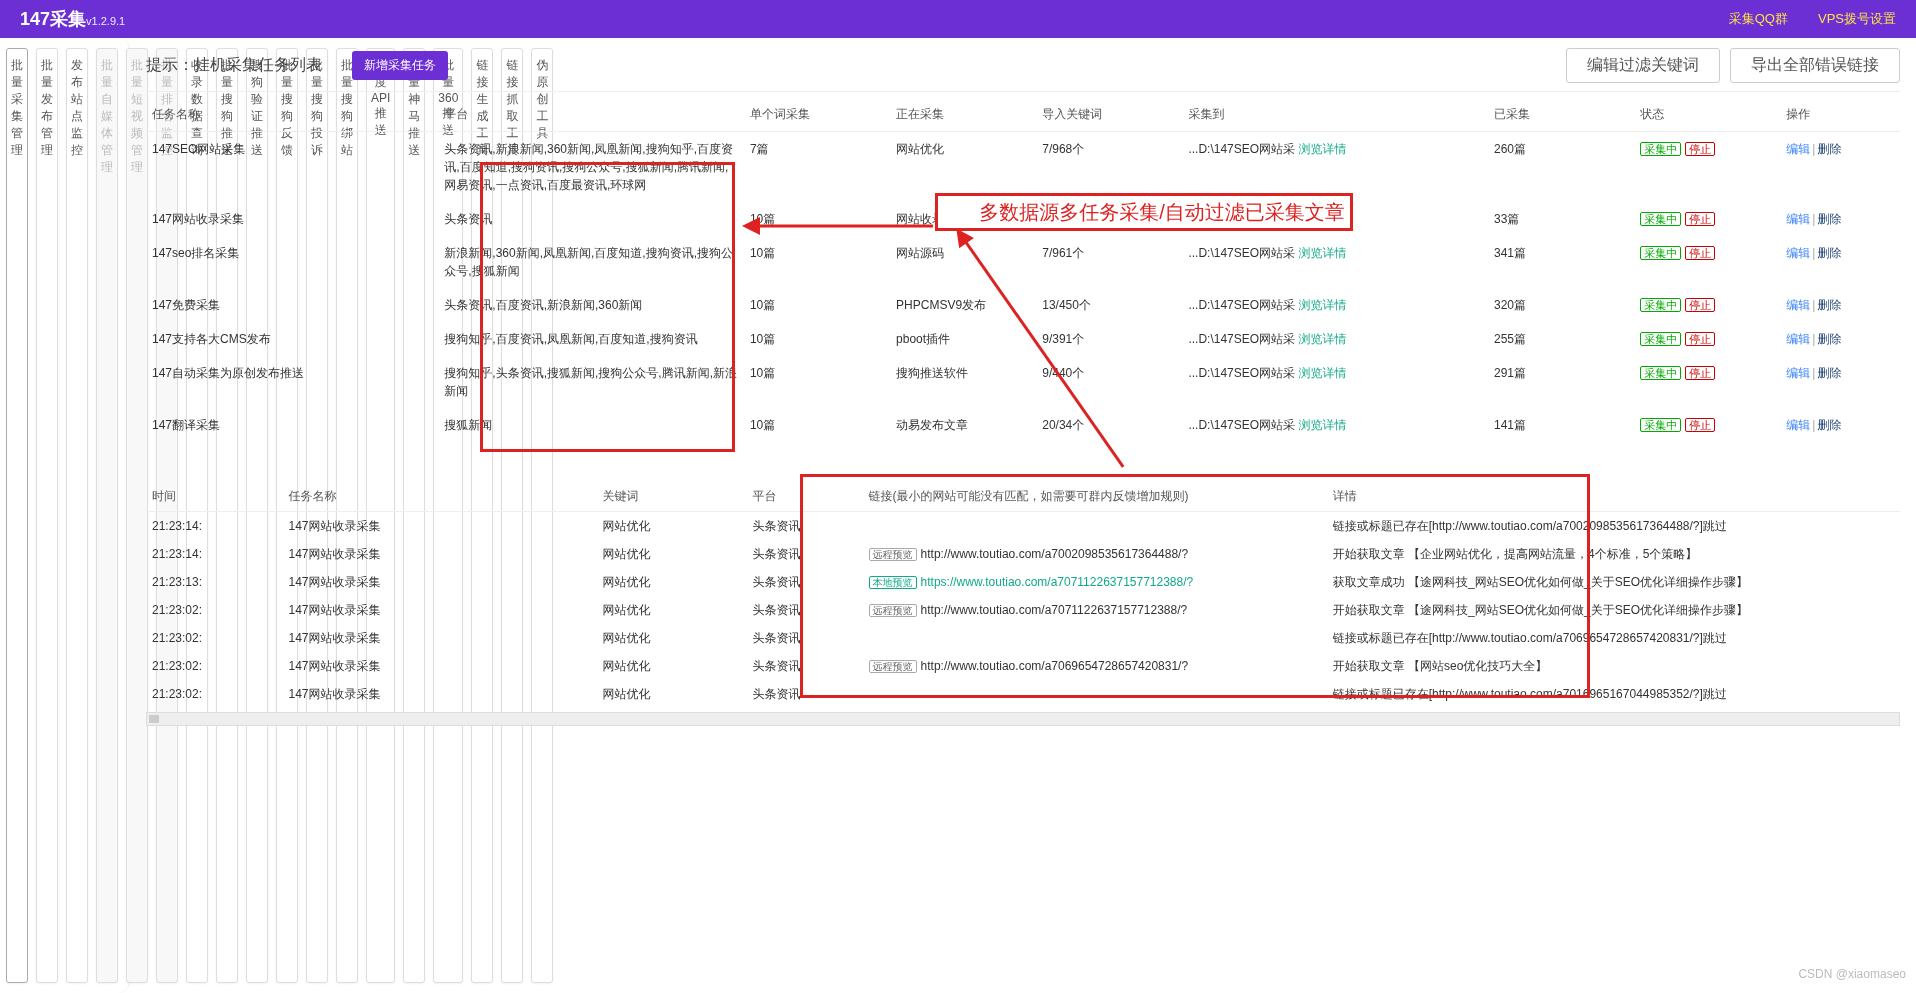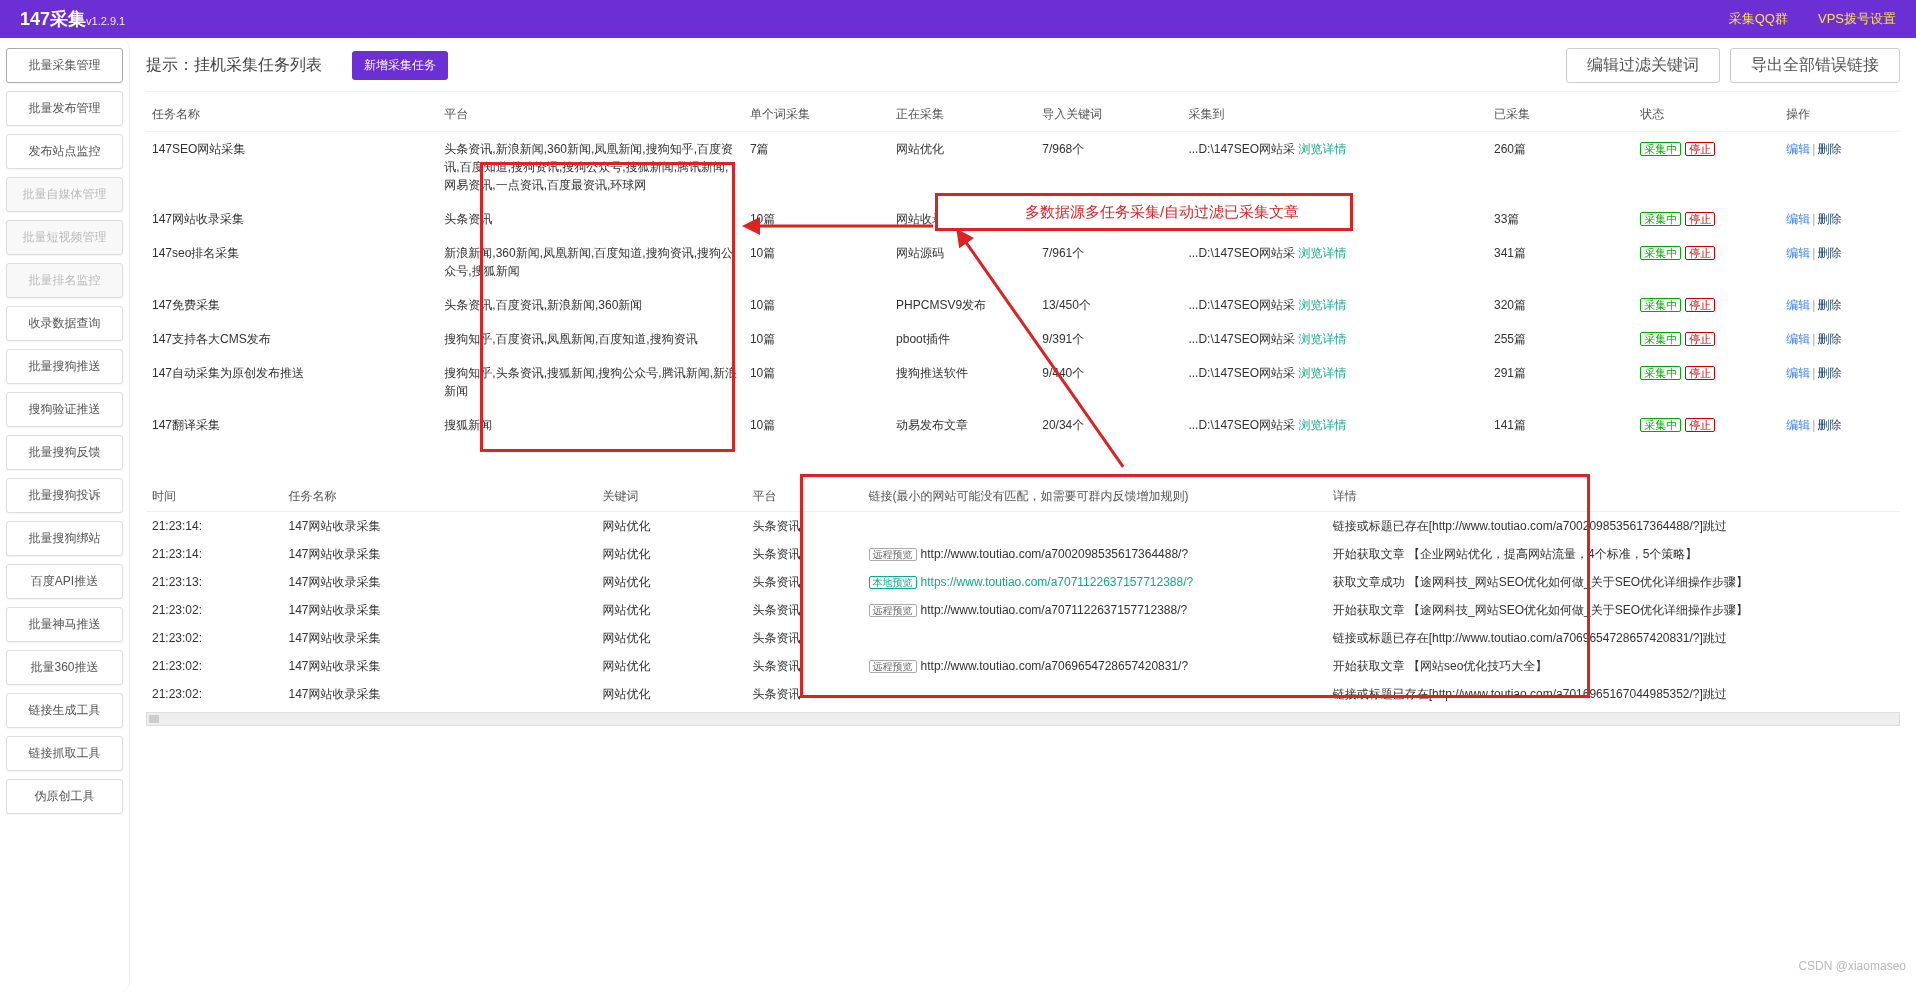--- a/index.html
+++ b/index.html
@@ -4,21 +4,21 @@
 <style>
 * { margin:0; padding:0; box-sizing:border-box; }
 body { font-family: "Microsoft YaHei", Arial, sans-serif; font-size:12px; color:#333; background:#fff; }
 .header { background:#6b2fd4; color:#fff; display:flex; align-items:center; justify-content:space-between; padding:0 20px; height:38px; }
 .header-left { display:flex; align-items:baseline; }
 .app-title { font-size:18px; font-weight:bold; }
 .app-ver { font-size:11px; opacity:.9; }
 .header-right { display:flex; gap:30px; font-size:13px; }
 .header-link { color:#fde047; cursor:pointer; }
 .layout { display:flex; height: calc(100vh - 38px); }
-.sidebar { width:130px; padding:10px 6px; display:flex; flex-direction:column; gap:8px; border-right:1px solid #eee;border-radius:12px; }
+.sidebar { width:130px; padding:10px 6px; display:flex; gap:8px; border-right:1px solid #eee;border-radius:12px; }
 .sb-btn { border:1px solid #ddd; border-radius:3px; background:#fff; padding:8px 4px; text-align:center; font-size:12px; cursor:pointer; color:#555; box-shadow:0 1px 2px rgba(0,0,0,.05);}
 .sb-btn.active { border-color:#aaa; }
 .sb-btn.disabled { color:#bbb; background:#f8f8f8; }
 .main { flex:1; padding:10px 16px; overflow:auto; position:relative; }
 .topbar { display:flex; align-items:center; justify-content:space-between; border-bottom:1px solid #eee; padding-bottom:8px; margin-bottom:6px; }
 .topbar-left { display:flex; align-items:center; gap:30px; }
 .hint { font-size:16px; color:#444; }
 .btn-primary { background:#6b2fd4; color:#fff; border:none; border-radius:3px; padding:6px 12px; cursor:pointer; font-size:12px; }
 .btn-light { background:#fff; border:1px solid #ccc; border-radius:3px; padding:6px 20px; cursor:pointer; font-size:16px; color:#555; }
 .topbar-right { display:flex; gap:10px; }
@@ -27,34 +27,34 @@
 td { padding:8px 6px; vertical-align:top; line-height:1.5; }
 .task-table td { border-bottom: none; }
 .col-name{width:220px;}.col-plat{width:230px;}.col-single{width:110px;}.col-coll{width:110px;}.col-kw{width:110px;}.col-to{width:230px;}.col-cnt{width:110px;}.col-stat{width:110px;}.col-ops{width:90px;}
 .status-tag { color:#0a0; border:1px solid #0a0; padding:0 3px; border-radius:2px; font-size:11px; margin-right:4px;}
 .stop-tag { color:#c00; border:1px solid #c00; padding:0 3px; border-radius:2px; font-size:11px; cursor:pointer;}
 .browse-link { color:#1a8; cursor:pointer; }
 .op-edit { color:#3b82f6; cursor:pointer; }
 .op-del { color:#247; cursor:pointer; }
 .sep { color:#aaa; margin:0 2px;}
 .red-box1 { position:absolute; border:3px solid #d22; top:124px; left:350px; width:255px; height:290px; pointer-events:none;}
-.red-box2 { position:absolute; border:3px solid #d22; top:155px; left:805px; width:418px; height:38px; color:#d22; font-size:15px; display:flex; align-items:center; justify-content:center; pointer-events:none; background:#fff;padding-left:36px;}
+.red-box2 { position:absolute; border:3px solid #d22; top:155px; left:805px; width:418px; height:38px; color:#d22; font-size:20px; display:flex; align-items:center; justify-content:center; pointer-events:none; background:#fff;padding-left:36px;}
 .red-box3 { position:absolute; border:3px solid #d22; top:436px; left:670px; width:790px; height:224px; pointer-events:none;}
 .arrow1 { position:absolute; top:178px; left:608px; color:#d22; pointer-events:none;}
 .arrow2 { position:absolute; top:300px; left:760px; transform:rotate(55deg); color:#d22; pointer-events:none;}
 .log-section { margin-top:40px; }
 .log-table th { padding:6px 6px; }
 .log-table td { padding:5px 6px; border:none; }
 .lcol-time{width:100px;}.lcol-task{width:230px;}.lcol-kw{width:110px;}.lcol-plat{width:85px;}.lcol-link{width:340px;}.lcol-detail{width:420px;}
 .remote-tag { border:1px solid #aaa; color:#666; padding:0 3px; font-size:10px; border-radius:2px; margin-right:4px;}
 .local-tag { border:1px solid #1a8; color:#1a8; padding:0 3px; font-size:10px; border-radius:2px; margin-right:4px;}
 .link-green { color:#1a8; }
 .scrollbar { height:14px; background:#eee; border:1px solid #ddd; position:relative; margin-top:4px;}
 .scrollbar::before{content:''; position:absolute; left:2px; top:2px; bottom:2px; width:10px; background:#ccc;}
-.watermark { position:fixed; right:10px; bottom:20px; color:#bbb; font-size:12px;}
+.watermark { position:fixed; right:10px; bottom:12px; color:#bbb; font-size:12px;}
 </style>
 </head>
 <body>
 
 <div class="header">
   <div class="header-left">
     <span class="app-title">147采集</span>
     <span class="app-ver">v1.2.9.1</span>
   </div>
   <div class="header-right">

